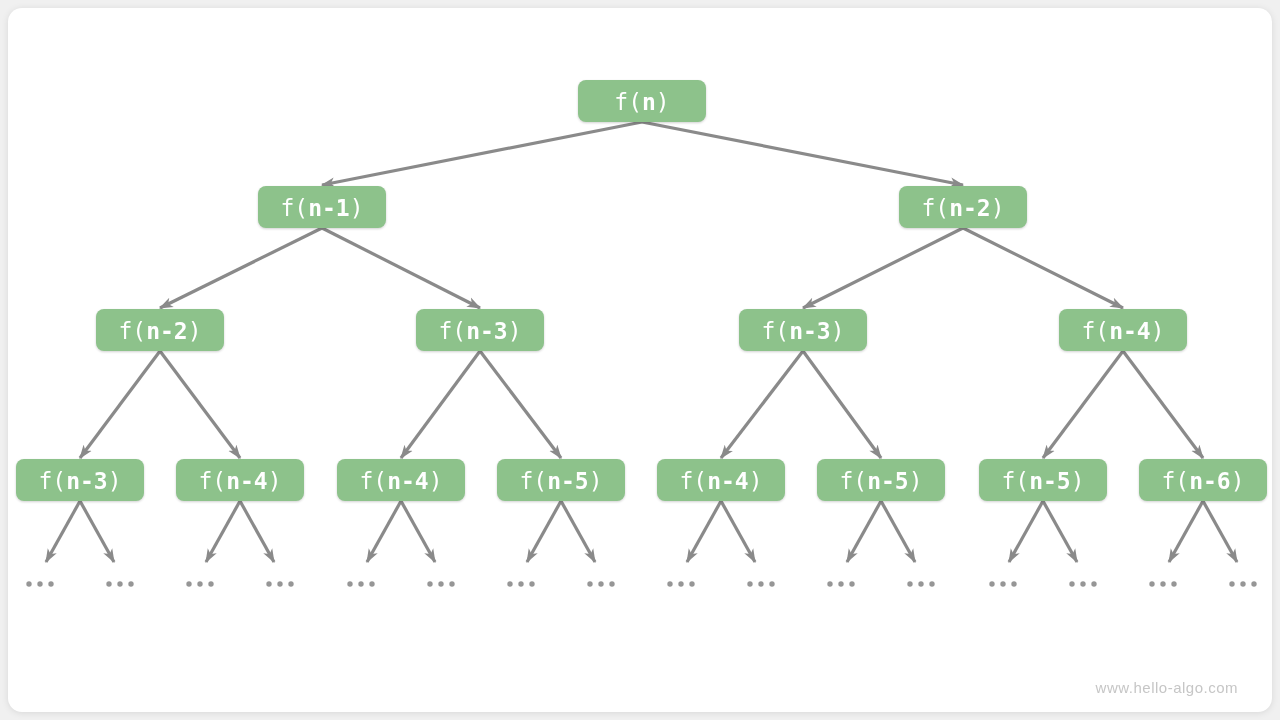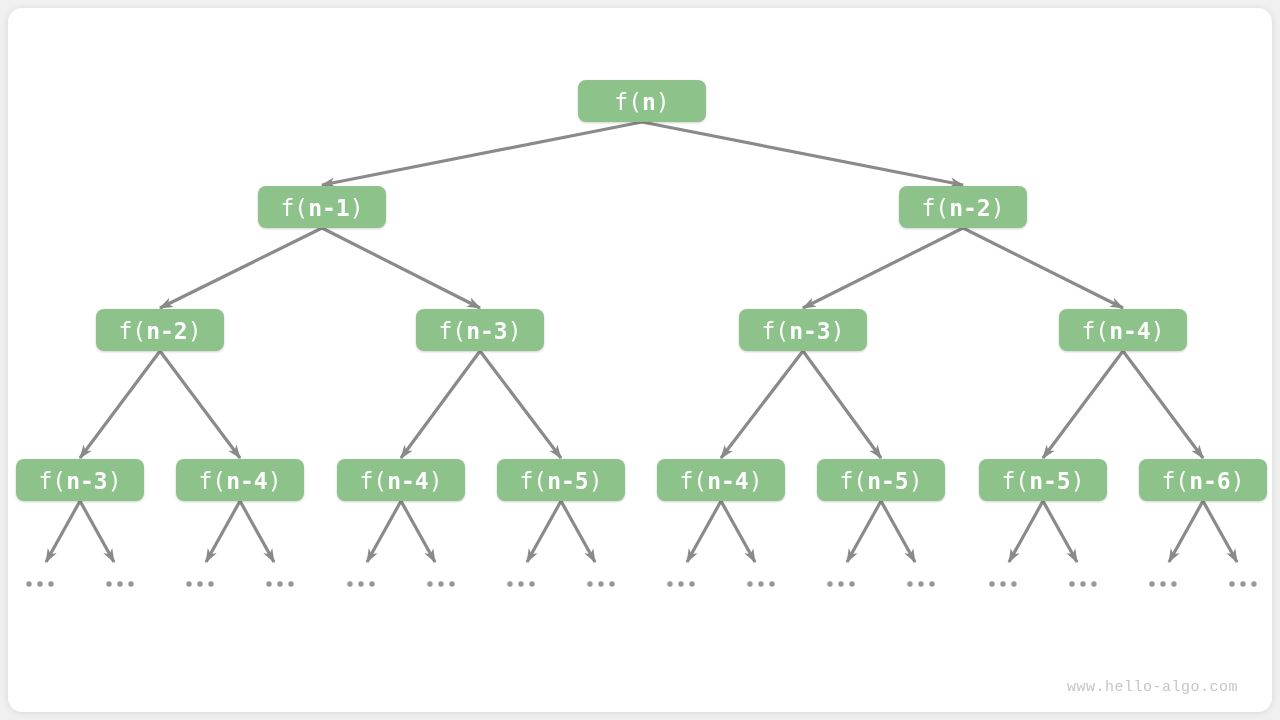--- a/index.html
+++ b/index.html
@@ -33,21 +33,21 @@
     height: 720px;
   }
   .tree-node-text {
     font-family: "DejaVu Sans Mono", "Liberation Mono", monospace;
     font-size: 23px;
   }
   .watermark {
     position: absolute;
     right: 42px;
     bottom: 24px;
-    font-family: Liberation Mono, monospace;
+    font-family: Liberation Sans, sans-serif;
     font-size: 15px;
     letter-spacing: 0.5px;
   }
 </style>
 </head>
 <body style="background: rgb(240, 240, 240);">
 
 <div class="page">
   <div class="card" style="background: rgb(255, 255, 255);"></div>
 

